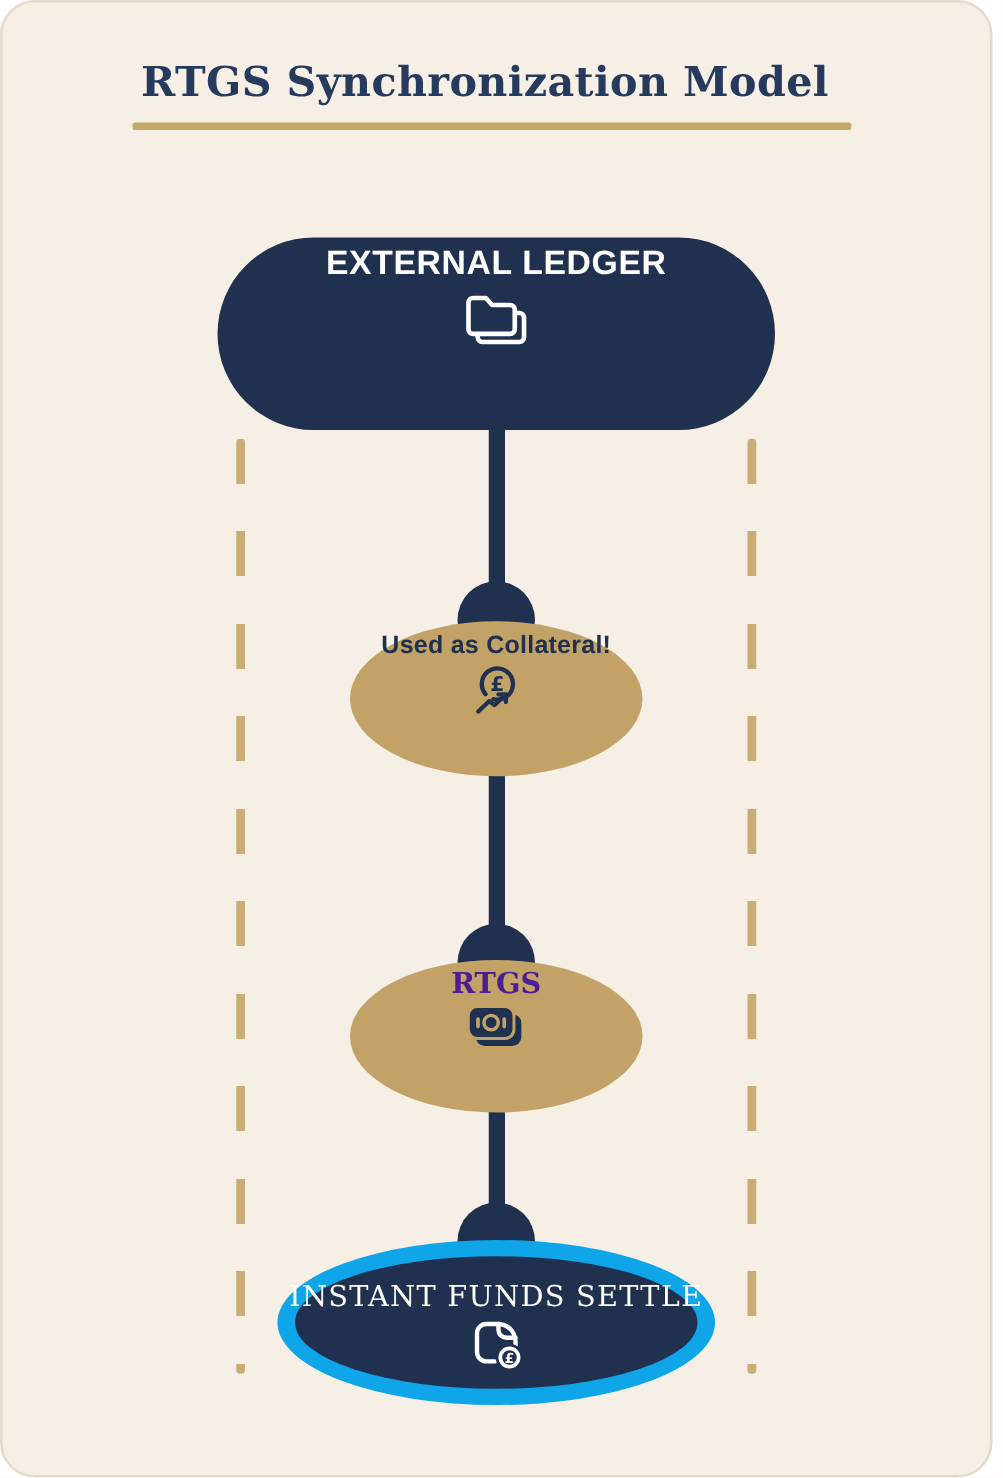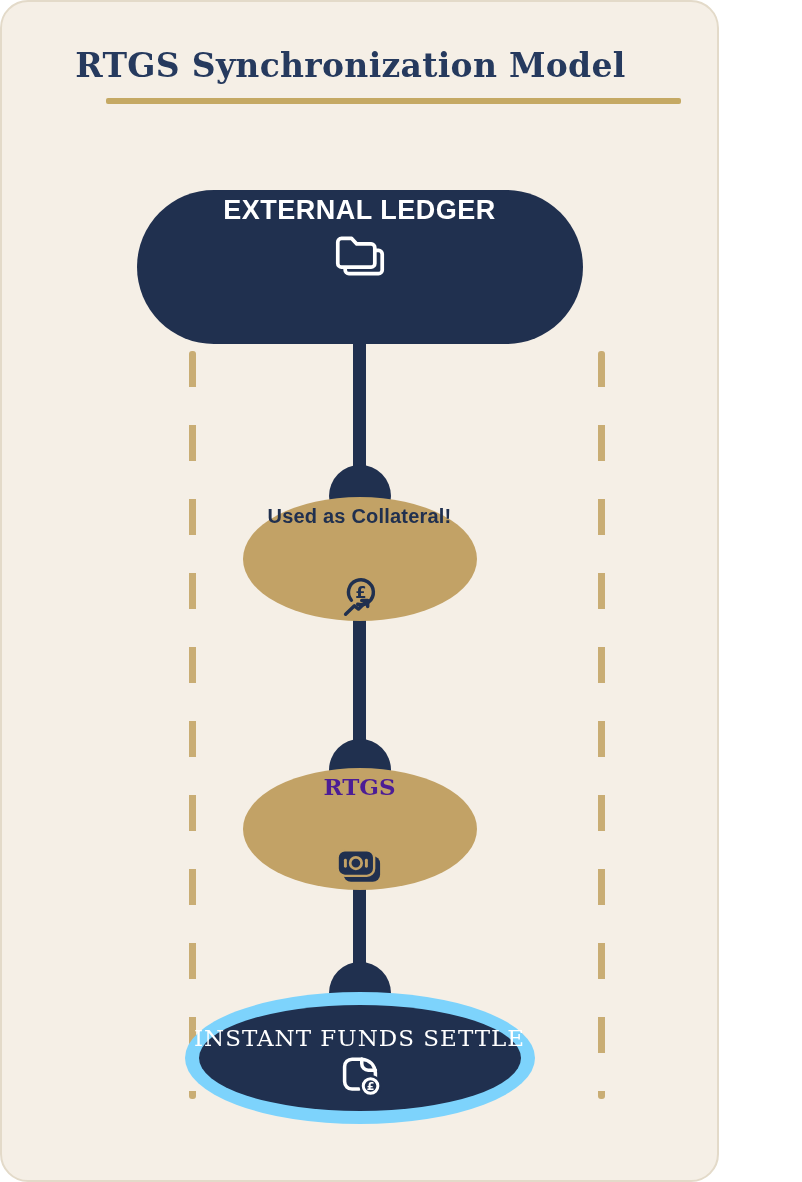--- a/index.html
+++ b/index.html
@@ -1,17 +1,17 @@
 <!DOCTYPE html>
 <html><head>
 <meta charset="utf-8">
 <style>
   html,body{margin:0;padding:0;background:#ffffff;width:802px;height:1182px;
     font-family:"Liberation Sans",sans-serif;}
-  .card{position:absolute;left:0;top:0;width:719px;height:1182px;box-sizing:border-box;
+  .card{position:absolute;left:0;top:0;width:794px;height:1182px;box-sizing:border-box;
     background:#f5efe6;border:2px solid #e3dac9;border-radius:28px;overflow:hidden;}
 
   
   .title{position:absolute;top:44px;left:0;width:100%;margin:0;text-align:center;
     transform:translateX(-9px);
     font-family:"DejaVu Serif",serif;font-weight:bold;font-size:33px;color:#263a5e;
     letter-spacing:.3px;}
   .title-underline{position:absolute;left:104px;top:96px;width:575px;height:6px;
     background:#c5a964;border-radius:2px;}
 
@@ -34,30 +34,30 @@
     width:446px;height:154px;background:#20304f;border-radius:78px;z-index:3;
     display:flex;flex-direction:column;align-items:center;
     padding-top:4px;box-sizing:border-box;}
   .pill-title{color:#ffffff;font-weight:bold;font-size:27px;letter-spacing:.5px;line-height:1.2;}
   .pill-sub{color:#f4f6fa;font-size:24px;line-height:1.3;margin-top:2px;}
   .pill .icon{margin-top:5px;}
 
   
   .ellipse{position:absolute;left:50%;transform:translateX(-50%);background:#c2a266;
     border-radius:50%;z-index:2;display:flex;flex-direction:column;align-items:center;
-    justify-content:space-between;box-sizing:border-box;}
+    justify-content:flex-start;box-sizing:border-box;}
   .e1{top:495px;width:234px;height:124px;padding-top:8px;}
   .e1 .node-label{color:#20304f;font-weight:bold;font-size:20px;letter-spacing:.2px;}
   .e2{top:766px;width:234px;height:122px;padding-top:6px;}
   .e2 .node-line{color:#4c1d95;font-family:"DejaVu Serif",serif;font-weight:bold;
     font-size:23px;line-height:1.15;text-align:center;}
 
   
   .ring{position:absolute;top:990px;left:50%;transform:translateX(-50%);
-    width:350px;height:132px;background:#7dd3fc;border-radius:50%;z-index:2;}
+    width:350px;height:132px;background:#0ea5e9;border-radius:50%;z-index:2;}
   .ring-inner{position:absolute;left:14px;right:14px;top:13px;bottom:13px;
     background:#20304f;border-radius:50%;
     display:flex;flex-direction:column;align-items:center;justify-content:center;
     padding-top:6px;box-sizing:border-box;}
   .ring-label{color:#ffffff;font-family:"DejaVu Serif",serif;font-size:23px;
     letter-spacing:1px;white-space:nowrap;}
 
   .icon{display:block;}
 </style>
 </head>

